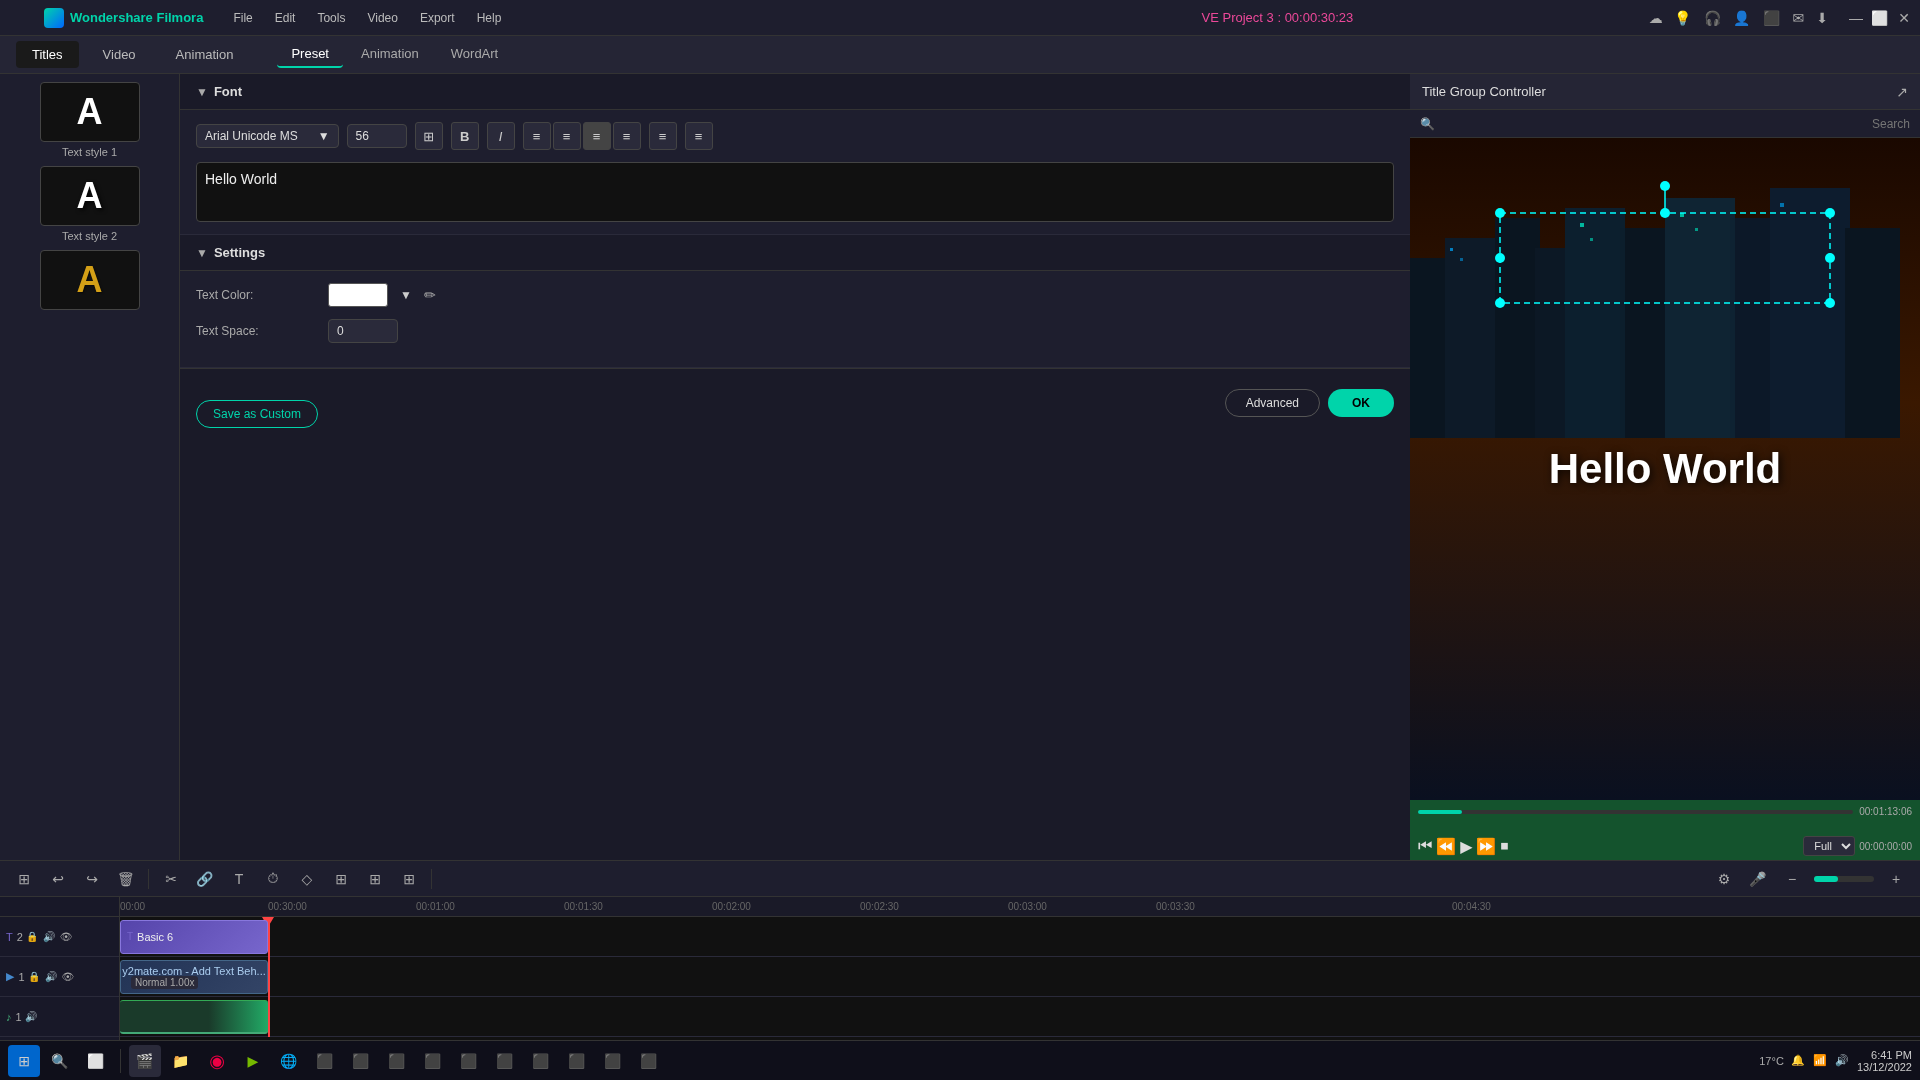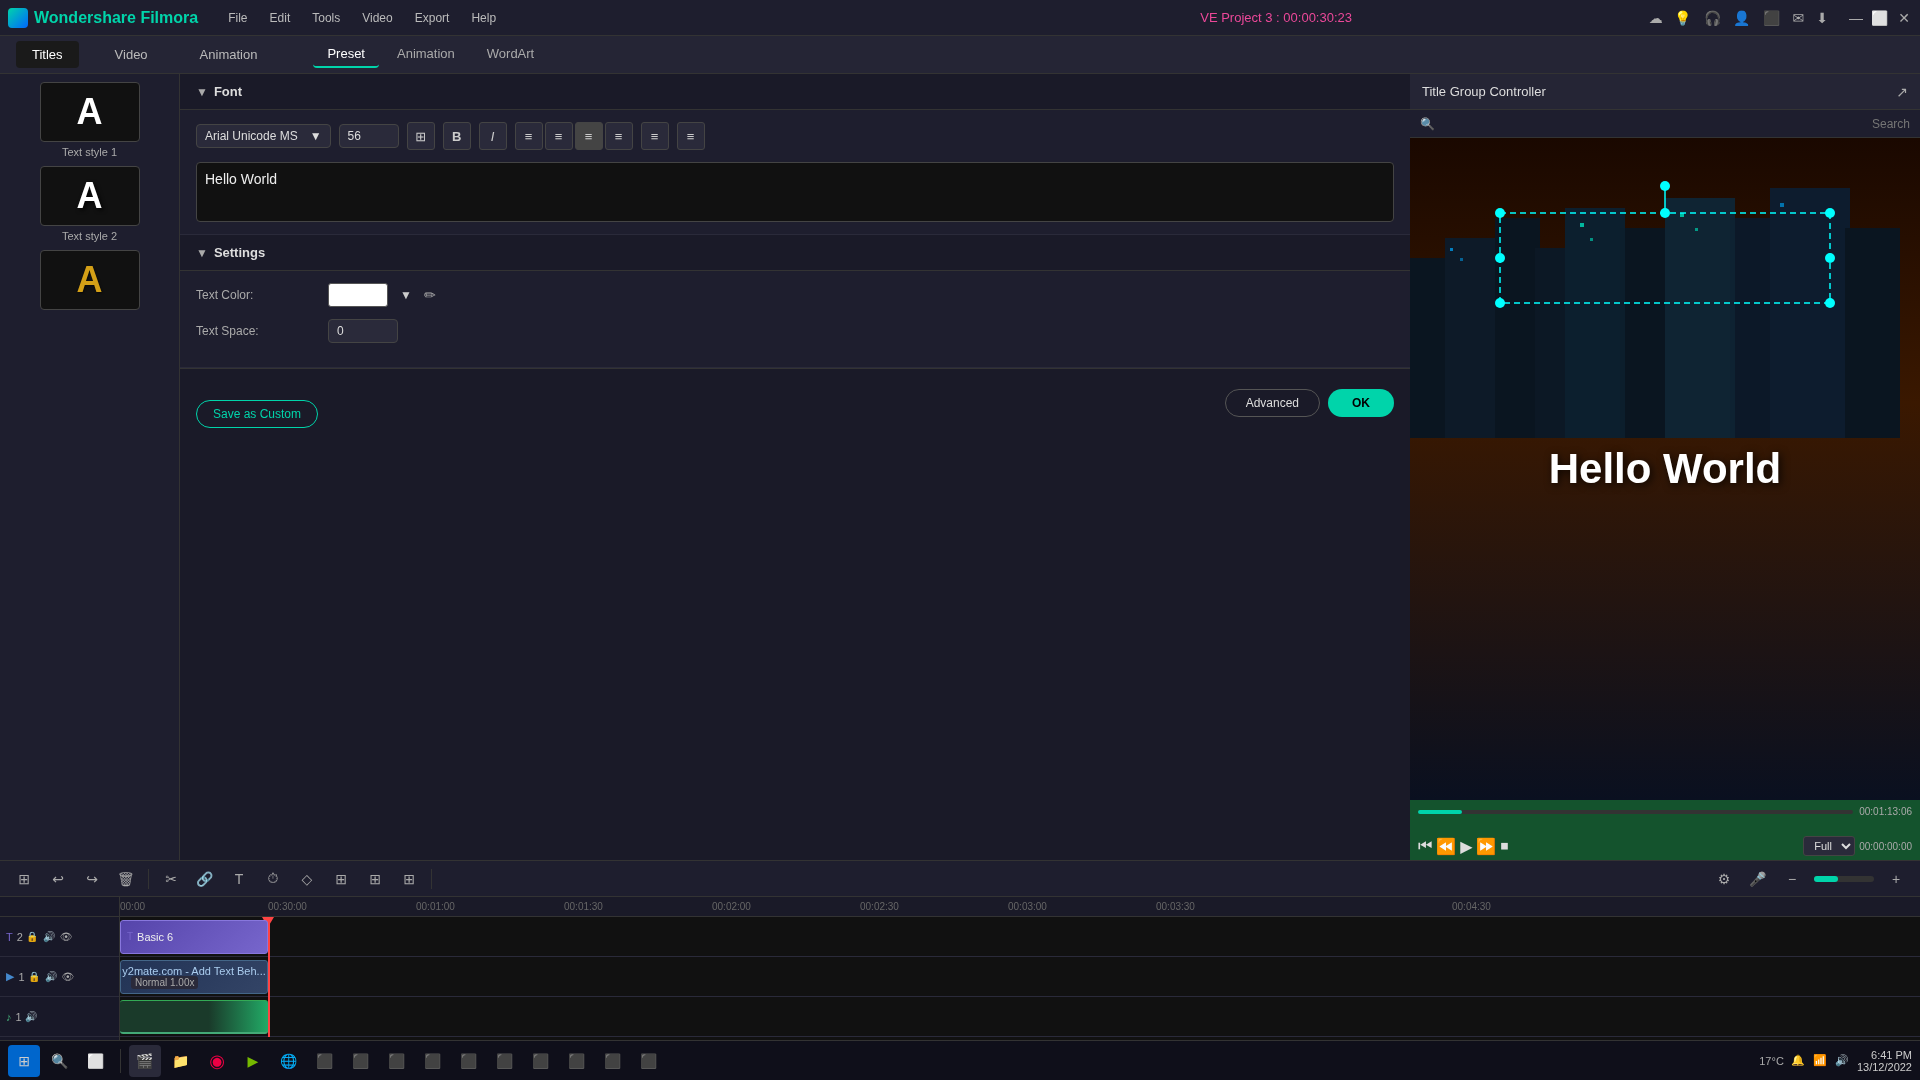--- a/index.html
+++ b/index.html
@@ -21,22 +21,23 @@
       align-items: center;
       padding: 0 8px;
       border-bottom: 1px solid #333;
     }
     #titlebar .app-logo {
       display: flex;
       align-items: center;
       gap: 6px;
       color: #00d4aa;
       font-weight: bold;
-      font-size: 16px;
+      font-size: 13px;
       margin-right: 20px;
+      margin-left: 36px;
     }
     #titlebar .logo-icon {
       width: 20px; height: 20px;
       background: linear-gradient(135deg, #00d4aa, #0066ff);
       border-radius: 4px;
     }
     #titlebar .menu-items {
       display: flex;
       gap: 2px;
       flex: 1;
@@ -77,21 +78,21 @@
       cursor: pointer;
     }
 
     
     #tabbar {
       height: 38px;
       background: #252535;
       display: flex;
       align-items: center;
       padding: 0 16px;
-      gap: 20px;
+      gap: 8px;
       border-bottom: 1px solid #333;
     }
     .tab-btn {
       padding: 6px 16px;
       border-radius: 4px;
       cursor: pointer;
       font-size: 13px;
       color: #bbb;
     }
     .tab-btn.active {
@@ -209,21 +210,21 @@
     .font-select {
       background: #2a2a3a;
       color: #ddd;
       border: 1px solid #444;
       border-radius: 4px;
       padding: 4px 8px;
       font-size: 12px;
       cursor: pointer;
       display: flex;
       align-items: center;
-      gap: 12px;
+      gap: 20px;
     }
     .font-size-input {
       background: #2a2a3a;
       color: #ddd;
       border: 1px solid #444;
       border-radius: 4px;
       padding: 4px 8px;
       width: 60px;
       font-size: 12px;
     }

